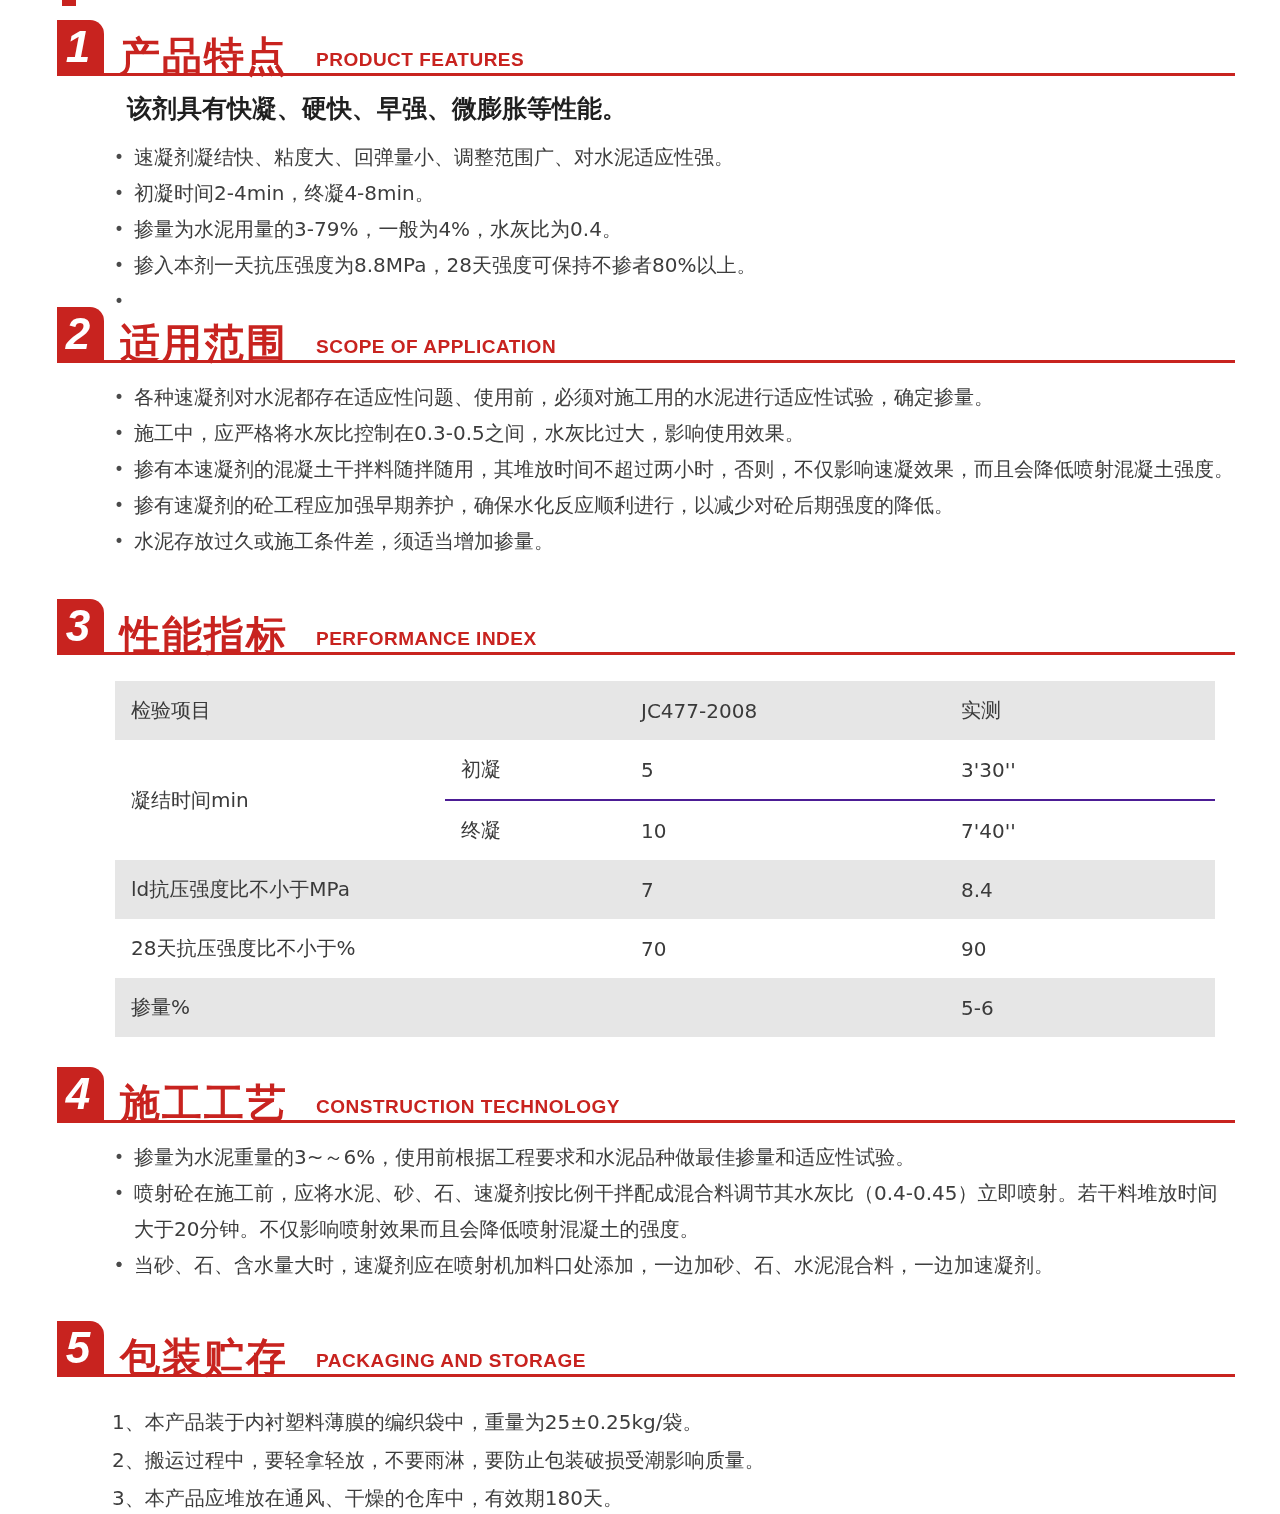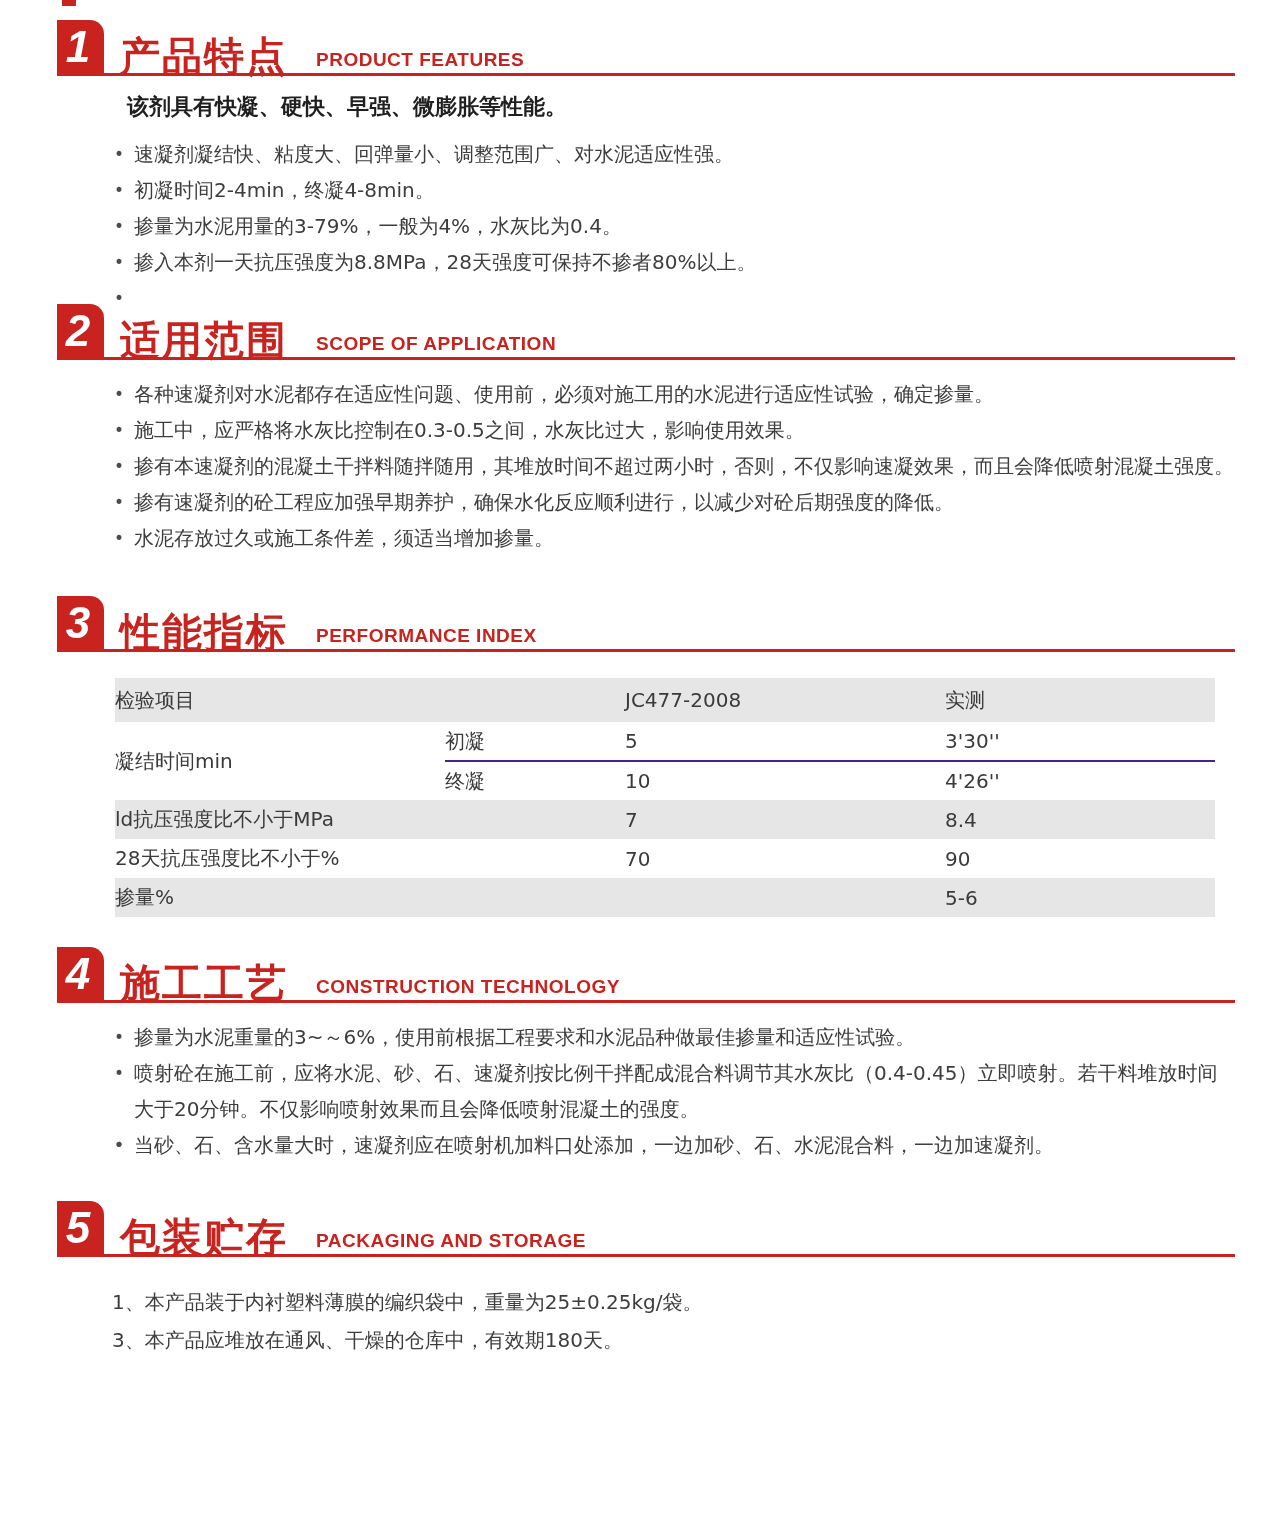--- a/index.html
+++ b/index.html
@@ -28,29 +28,29 @@
   }
   .tzh {
     margin:0 16px -3px 16px; font-size:40px; font-weight:700; color:var(--accent);
     line-height:1; letter-spacing:2px; font-family:"DejaVu Sans","Liberation Sans",sans-serif;
   }
   .ten {
     margin:0 0 2px 12px; font-size:19px; font-weight:bold; color:var(--accent);
     font-family:Liberation Sans, sans-serif; letter-spacing:0.5px; white-space:nowrap;
   }
 
-  .intro { margin:16px 0 0 70px; font-size:22px; font-weight:bold; color:#1f1f1f; }
+  .intro { margin:16px 0 0 70px; font-size:25px; font-weight:bold; color:#1f1f1f; }
 
   .bullets { list-style:none; margin:14px 0 0 57px; padding:0; font-size:20px; }
   .bullets li { position:relative; padding-left:20px; line-height:36px; }
   .dot { position:absolute; left:0; top:0; font-size:17px; color:#4a4a4a; }
 
   .ptable { margin:26px 0 0 58px; border-collapse:collapse; width:1100px; font-size:20px; color:#3a3a3a; table-layout:fixed; }
   .ptable th { font-weight:normal; }
-  .ptable th, .ptable td { height:39px; vertical-align:middle; text-align:left; padding:0; }
+  .ptable th, .ptable td { height:39px; vertical-align:middle; text-align:left; padding:16px; }
   .head-row th { height:44px; }
   .gray { background:var(--row-gray); }
   .c-item { padding-left:15px; }
   .c-sub  { padding-left:56px; }
   .c-std  { text-align:center; }
   .c-act  { padding-left:92px; }
   .divider td { border-top:2px solid #4c1d95; }
 
   .numlist { margin:26px 0 0 55px; font-size:20px; }
   .numlist p { margin:0; line-height:38px; }
@@ -118,21 +118,21 @@
       </tr>
       <tr>
         <td rowspan="2" class="c-item">凝结时间min</td>
         <td class="c-sub">初凝</td>
         <td class="c-std">5</td>
         <td class="c-act">3'30''</td>
       </tr>
       <tr class="divider">
         <td class="c-sub">终凝</td>
         <td class="c-std">10</td>
-        <td class="c-act">4'26''</td>
+        <td class="c-act">7'40''</td>
       </tr>
       <tr class="gray">
         <td colspan="2" class="c-item">ld抗压强度比不小于MPa</td>
         <td class="c-std">7</td>
         <td class="c-act">8.4</td>
       </tr>
       <tr>
         <td colspan="2" class="c-item">28天抗压强度比不小于%</td>
         <td class="c-std">70</td>
         <td class="c-act">90</td>
@@ -165,15 +165,16 @@
 <section class="sec s5">
   <div class="sec-head">
     <div class="badge">
       <span>5</span>
     </div>
     <h2 class="tzh">包装贮存</h2>
     <span class="ten">PACKAGING AND STORAGE</span>
   </div>
   <div class="numlist">
     <p>1、本产品装于内衬塑料薄膜的编织袋中，重量为25±0.25kg/袋。</p>
+    <p>2、搬运过程中，要轻拿轻放，不要雨淋，要防止包装破损受潮影响质量。</p>
     <p>3、本产品应堆放在通风、干燥的仓库中，有效期180天。</p>
   </div>
 </section>
 
 </body></html>

